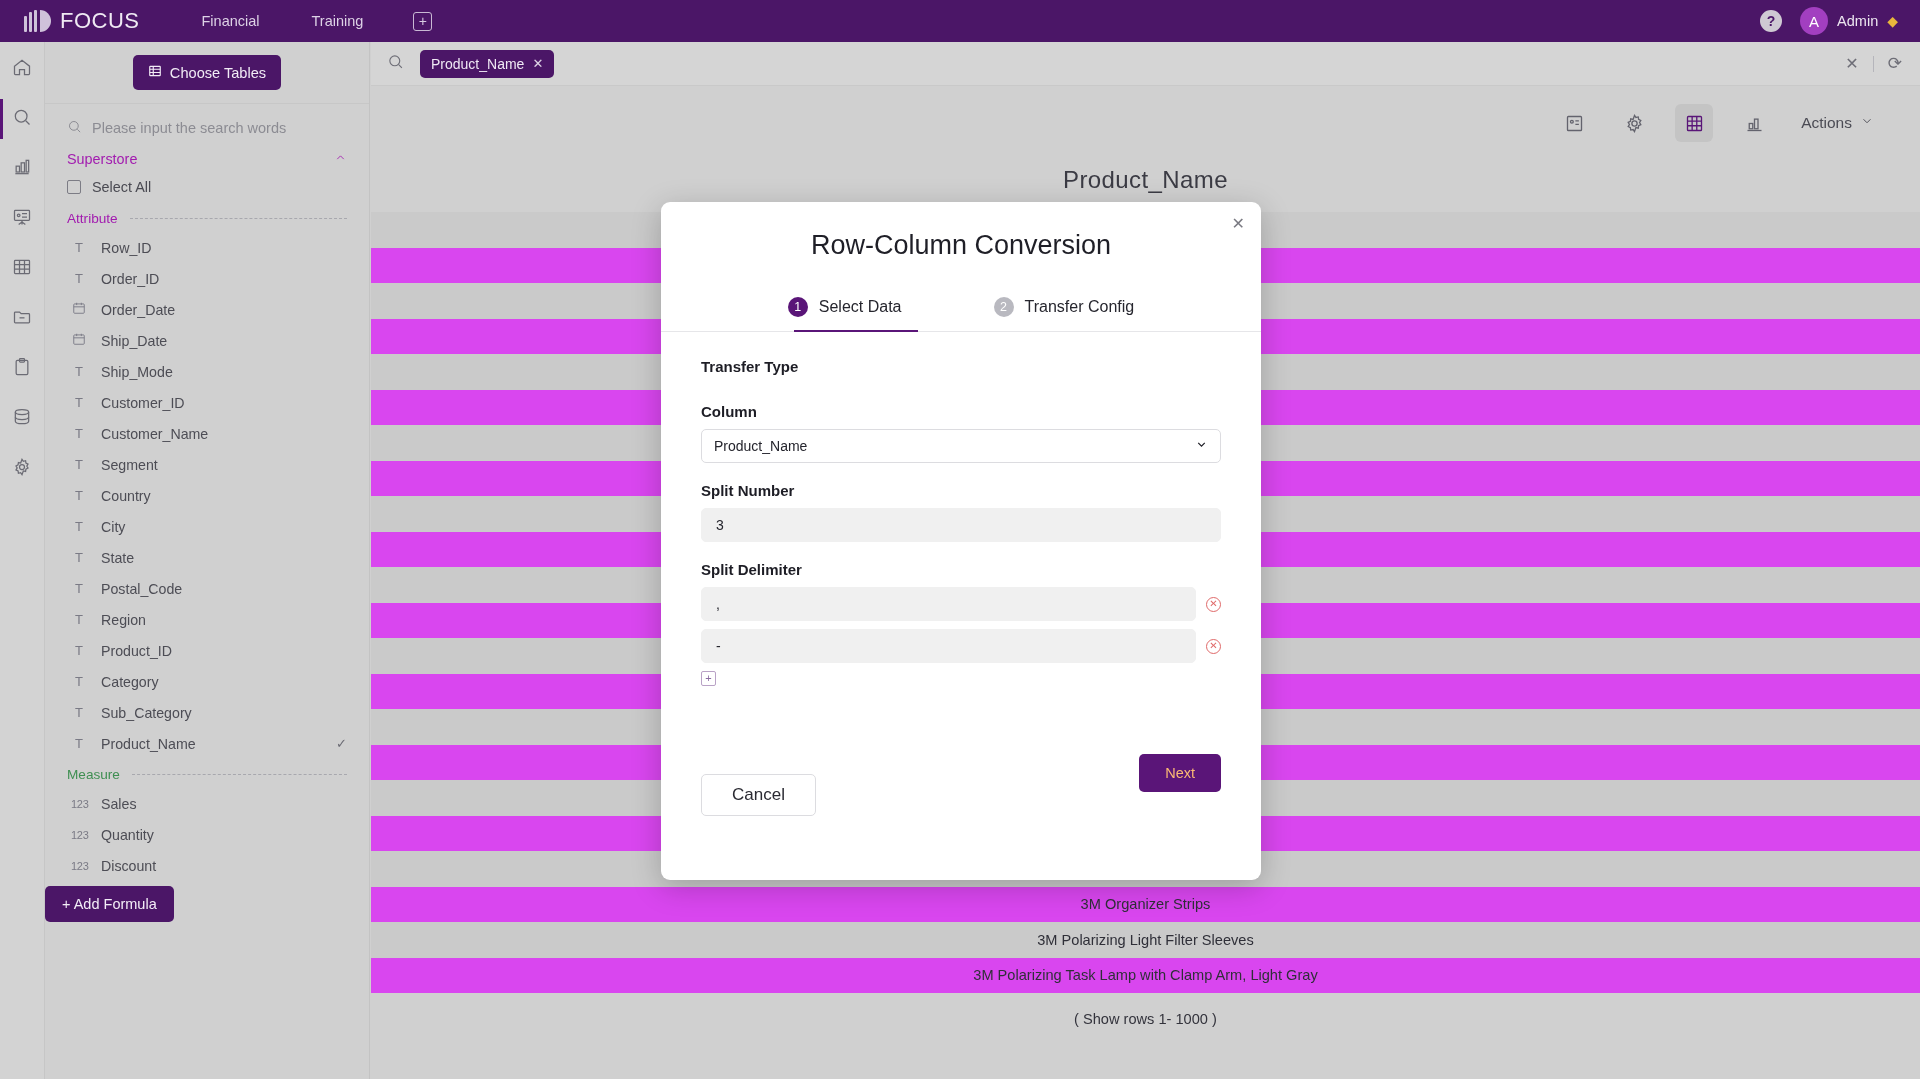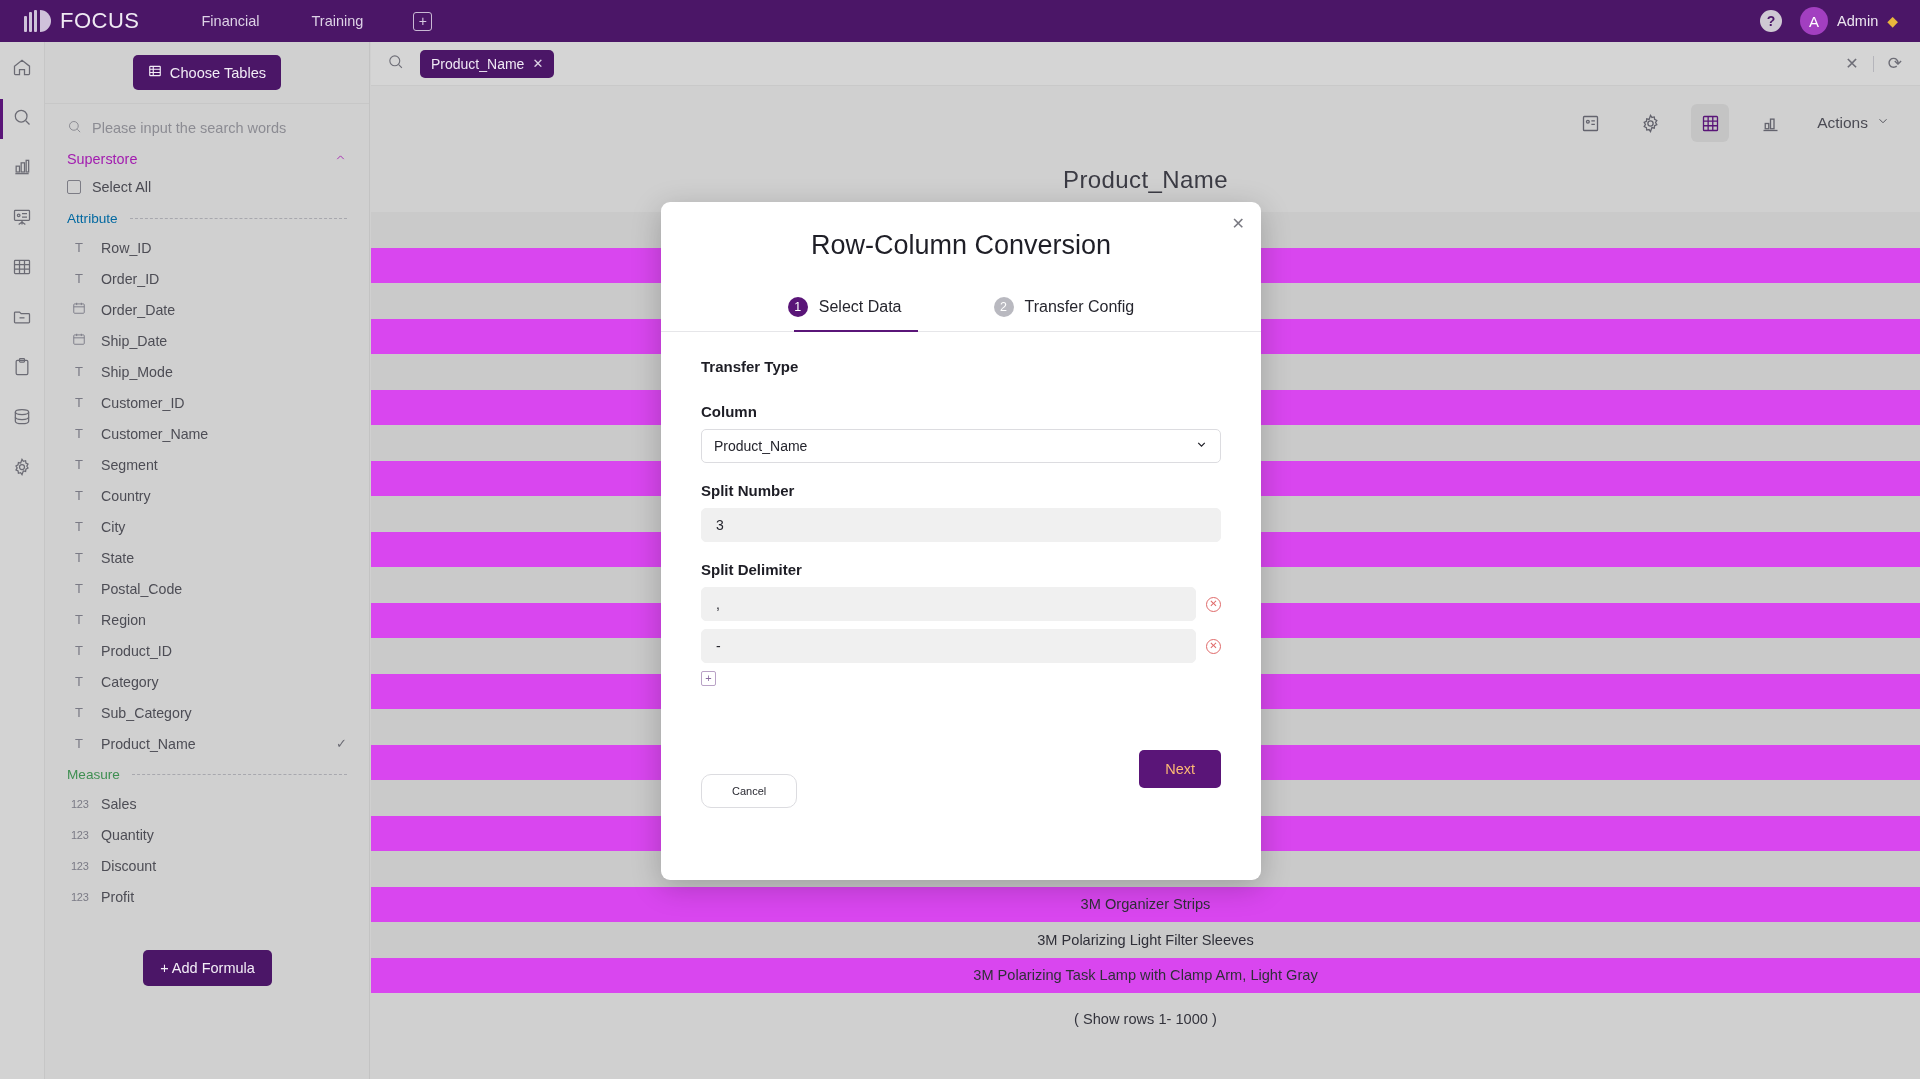--- a/index.html
+++ b/index.html
@@ -96,31 +96,31 @@
     padding: 8px 22px 6px 22px; color: #a21caf; font-size: 14.4px; cursor: pointer;
   }
   .sb-selectall {
     display: flex; align-items: center; gap: 11px; padding: 6px 22px 8px 22px;
     color: #4a4a52; font-size: 14.4px; cursor: pointer;
   }
   .cbox { width: 14px; height: 14px; border: 1.4px solid #7c7c85; border-radius: 2px; background: transparent; }
   .sec-head {
     display: flex; align-items: center; gap: 12px; padding: 8px 22px 6px 22px; font-size: 13.6px;
   }
-  .sec-head .label-attr { color: #0369a1; }
+  .sec-head .label-attr { color: #a21caf; }
   .sec-head .label-meas { color: #3f8f52; }
   .sec-head .dash { flex: 1; border-top: 1px dashed #a8a8ae; }
   .field-row {
     display: flex; align-items: center; gap: 14px; padding: 5px 22px 5px 26px;
     font-size: 14.2px; color: #4d4d55; cursor: pointer; height: 31px;
   }
   .field-row .tkn { width: 16px; text-align: center; color: #7a7a85; font-size: 13px; }
   .field-row .tkn.num { font-size: 11px; letter-spacing: -.3px; }
   .field-row .check { margin-left: auto; color: #6b6b74; font-size: 13px; }
-  .add-formula-wrap { position: absolute; left: 0; top: 908px; width: 325px; display: flex; justify-content: center; }
+  .add-formula-wrap { position: absolute; left: 0; top: 844px; width: 325px; display: flex; }
   .add-formula {
     background: #4b1667; color: #f3eef7; border: none; border-radius: 5px;
     padding: 10px 17px; font-size: 14.5px; cursor: pointer;
   }
 
   
   .main { position: absolute; left: 371px; top: 42px; width: 1549px; height: 1037px; background: #d0d0d0; }
   .chipbar {
     height: 44px; background: #d5d5d5; display: flex; align-items: center;
     padding: 0 18px 0 16px; border-bottom: 1px solid #c9c9c9;
@@ -129,21 +129,21 @@
     background: #4b1667; color: #efe8f4; border-radius: 5px;
     padding: 6px 11px; font-size: 14px; display: flex; align-items: center; gap: 8px;
     margin-left: 16px; cursor: pointer;
   }
   .chip .x { font-size: 13px; opacity: .9; }
   .chipbar-right { margin-left: auto; display: flex; align-items: center; gap: 14px; color: #6e6e77; }
   .chipbar-right .sep { width: 1px; height: 16px; background: #b5b5bb; }
 
   .toolbar {
     height: 74px; display: flex; align-items: center; justify-content: flex-end;
-    gap: 22px; padding-right: 30px; color: #63636d;
+    gap: 22px; padding-right: 46px; color: #63636d;
   }
   .tb-btn {
     width: 38px; height: 38px; border-radius: 6px; display: flex;
     align-items: center; justify-content: center; cursor: pointer;
   }
   .tb-btn.active { background: #c4c4c4; }
   .tb-btn svg { width: 21px; height: 21px; }
   .actions { display: flex; align-items: center; gap: 8px; font-size: 15.5px; color: #4b4b54; cursor: pointer; margin-left: 6px; }
 
   .sheet-title {
@@ -213,22 +213,22 @@
   .add-delim {
     width: 15px; height: 15px; border: 1.2px solid #b9a2c6; border-radius: 2px;
     color: #8a6ba0; font-size: 11px; line-height: 1; display: flex;
     align-items: center; justify-content: center; cursor: pointer; margin-top: 4px;
   }
   .modal-actions {
     display: flex; align-items: center; justify-content: space-between;
     padding: 44px 40px 0 40px;
   }
   .btn-cancel {
-    background: #fff; border: 1px solid #dcdce0; border-radius: 10px;
-    padding: 10px 30px; font-size: 11px; color: #2a2a32; cursor: pointer; margin-top: 44px;
+    background: #fff; border: 1px solid #dcdce0; border-radius: 5px;
+    padding: 10px 30px; font-size: 17px; color: #2a2a32; cursor: pointer; margin-top: 44px;
   }
   .btn-next {
     background: #5a1578; border: none; border-radius: 5px;
     padding: 11px 26px; font-size: 14.5px; color: #fdba74; cursor: pointer;
   }
 </style>
 </head>
 <body>
 
 <div id="app">

